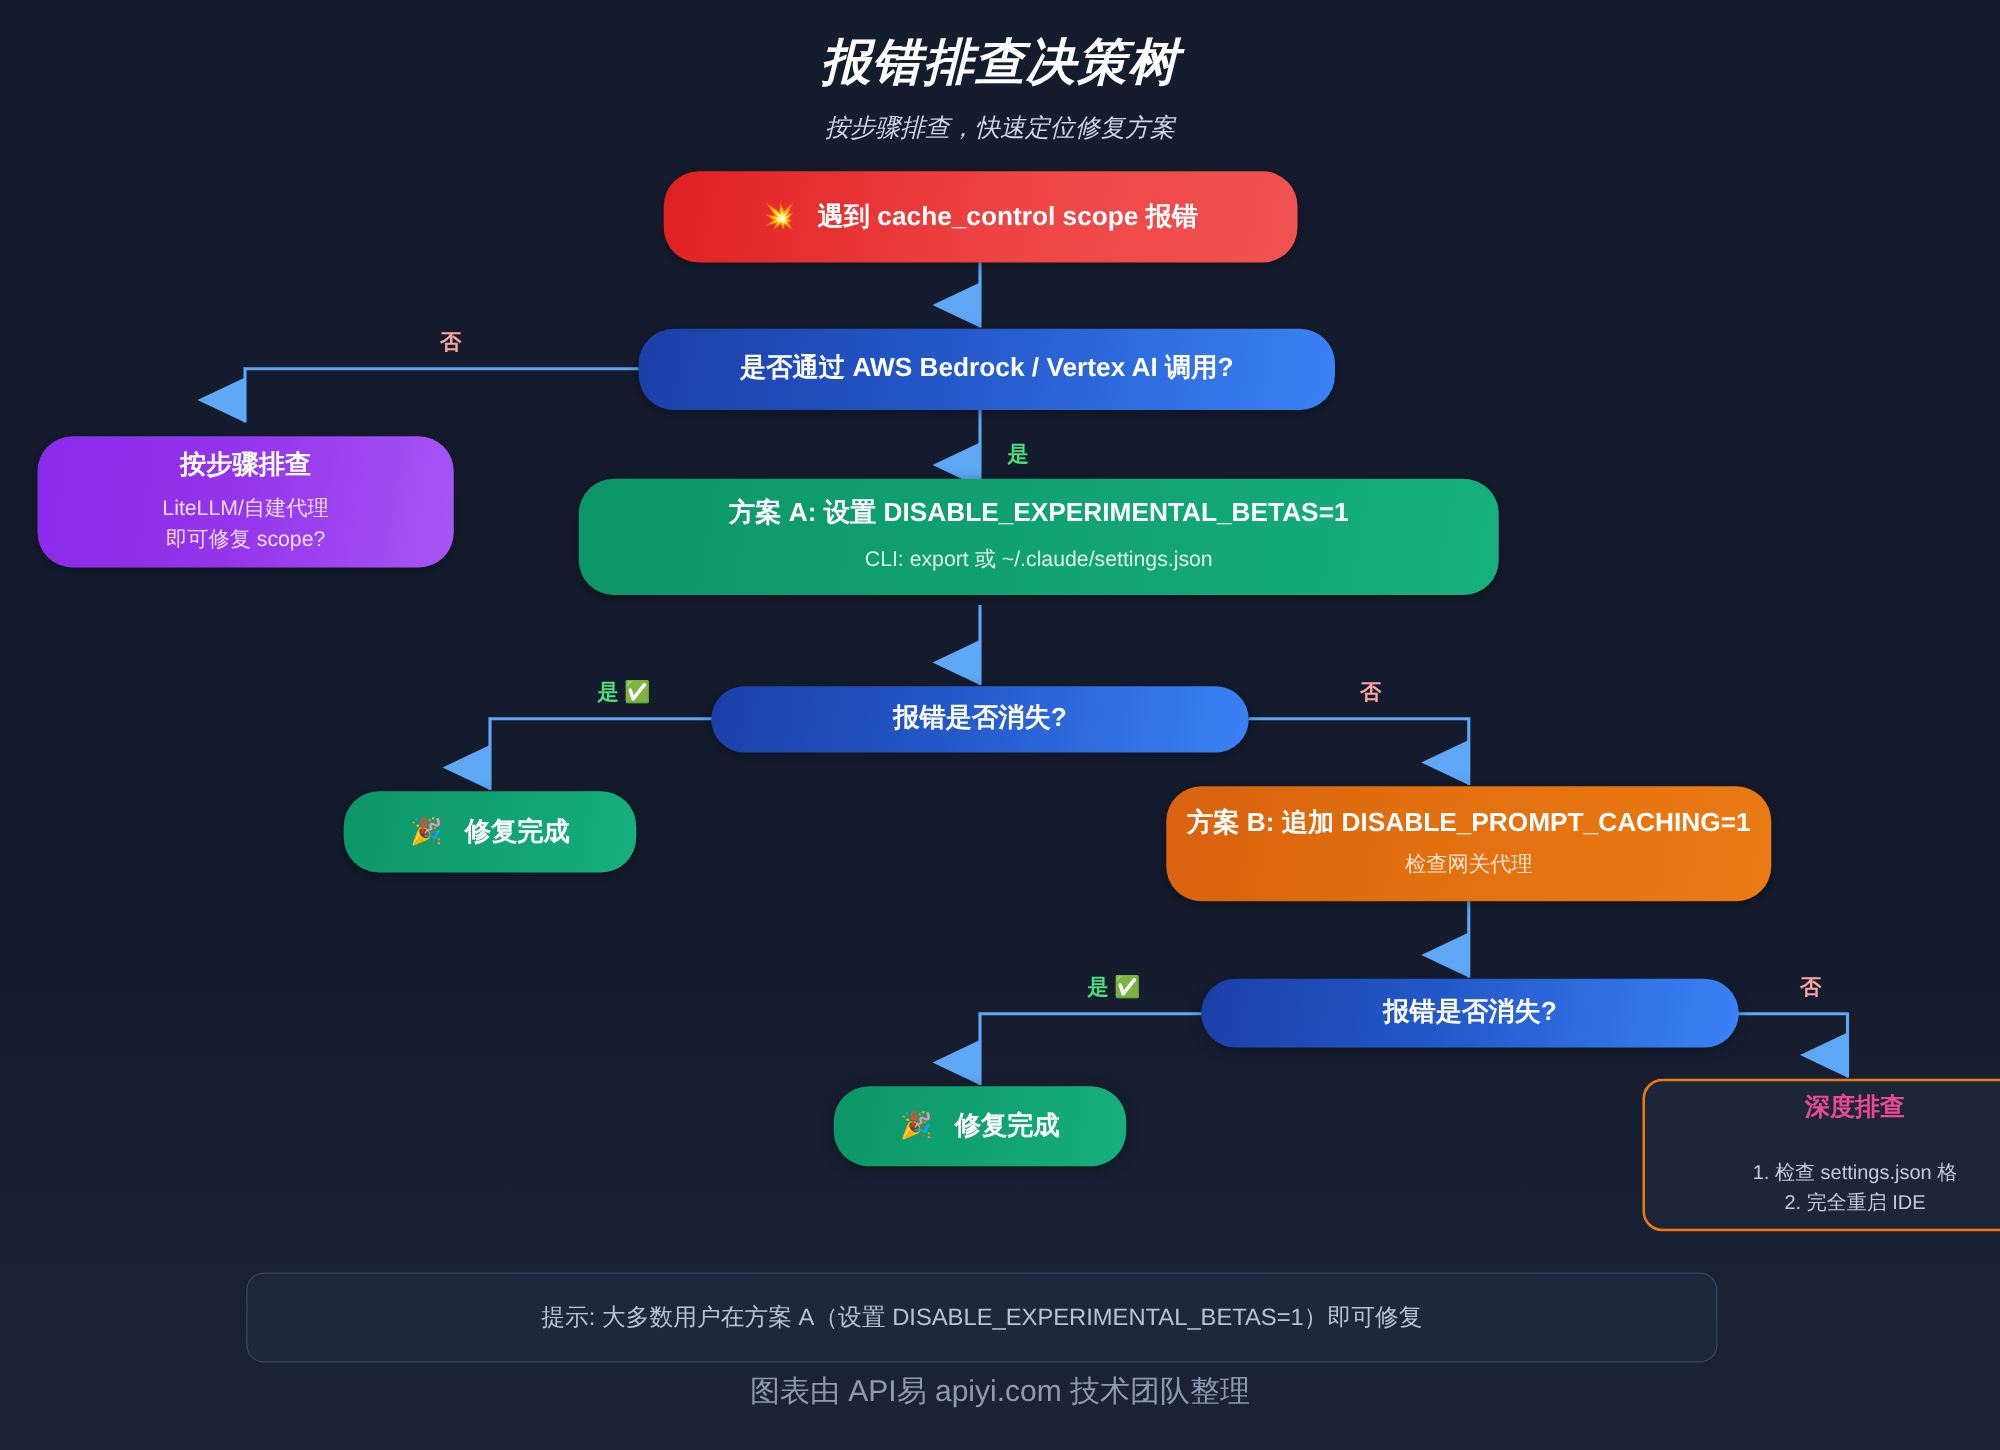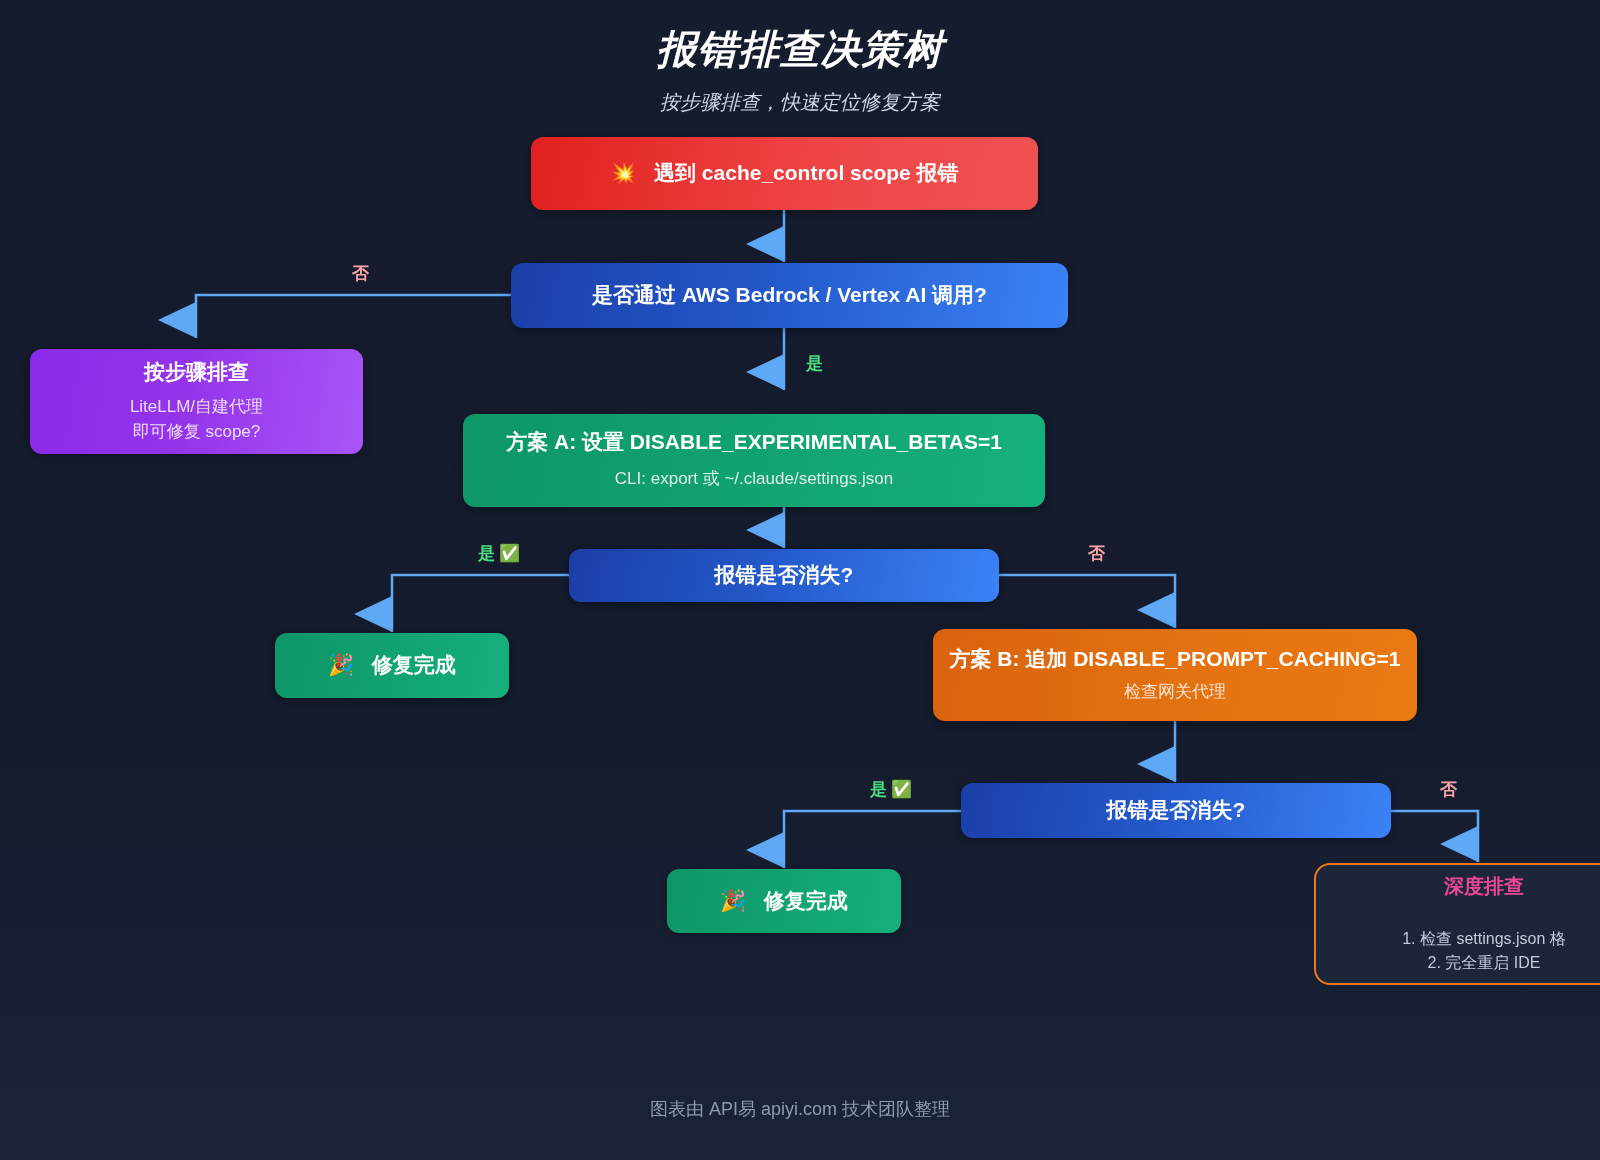--- a/index.html
+++ b/index.html
@@ -33,21 +33,21 @@
     font-size:20px; color:#cfd6e4; font-weight:normal;
   }
 
   
   .node {
     position:absolute;
     box-sizing:border-box;
     display:flex; flex-direction:column;
     align-items:center; justify-content:center;
     text-align:center;
-    border-radius:12px;
+    border-radius:28px;
   }
   .node .t1 { font-size:21px; font-weight:bold; line-height:1.25; white-space:nowrap; }
   .node .t2 { font-size:17px; font-weight:normal; line-height:1.45; white-space:nowrap; }
 
   .n-red {
     background:linear-gradient(100deg,#e02020 0%,#ef4444 55%,#f05252 100%);
     box-shadow:0 2px 10px rgba(0,0,0,.35);
   }
   .n-blue {
     background:linear-gradient(100deg,#1b3fa8 0%,#2358c9 45%,#3b82f6 100%);
@@ -93,21 +93,21 @@
     width:1177px; height:72px;
     box-sizing:border-box;
     border:1px solid #384660;
     border-radius:14px;
     background:#1e283c;
     display:flex; align-items:center; justify-content:center;
     font-size:19px; color:#b9c3d6;
   }
   .footer {
     position:absolute; left:0; top:1097px; width:1600px;
-    text-align:center; font-size:18px; color:#8e9ab1;
+    text-align:center; font-size:24px; color:#8e9ab1;
   }
 </style>
 </head>
 <body>
 
 <div id="stage">
 
   <div class="hdr">
     <h1>报错排查决策树</h1>
     <div class="sub">按步骤排查，快速定位修复方案</div>
@@ -164,21 +164,21 @@
   <div class="node n-blue" style="left:511px; top:263px; width:557px; height:65px;">
     <div class="t1">是否通过 AWS Bedrock / Vertex AI 调用?</div>
   </div>
 
   <div class="node n-purple" style="left:30px; top:349px; width:333px; height:105px;">
     <div class="t1">按步骤排查</div>
     <div class="t2" style="margin-top:10px;">LiteLLM/自建代理</div>
     <div class="t2">即可修复 scope?</div>
   </div>
 
-  <div class="node n-green" style="left:463px; top:414px; width:582px; height:93px;">
+  <div class="node n-green" style="left:463px; top:383px; width:736px; height:93px;">
     <div class="t1">方案 A: 设置 DISABLE_EXPERIMENTAL_BETAS=1</div>
     <div class="t2" style="margin-top:12px;">CLI: export 或 ~/.claude/settings.json</div>
   </div>
 
   <div class="node n-blue" style="left:569px; top:549px; width:430px; height:53px;">
     <div class="t1">报错是否消失?</div>
   </div>
 
   <div class="node n-green" style="left:275px; top:633px; width:234px; height:65px;">
     <div class="t1">
@@ -202,16 +202,19 @@
       &nbsp;&nbsp;<span>修复完成</span>
     </div>
   </div>
 
   <div class="node n-outline" style="left:1314px; top:863px; width:340px; height:122px;">
     <div class="t1">深度排查</div>
     <div class="t2" style="margin-top:28px;">1. 检查 settings.json 格</div>
     <div class="t2">2. 完全重启 IDE</div>
   </div>
 
+  <div class="hint">
+    <span>提示: 大多数用户在方案 A（设置 DISABLE_EXPERIMENTAL_BETAS=1）即可修复</span>
+  </div>
 
   <div class="footer">图表由 API易 apiyi.com 技术团队整理</div>
 
 </div>
 
 </body></html>

